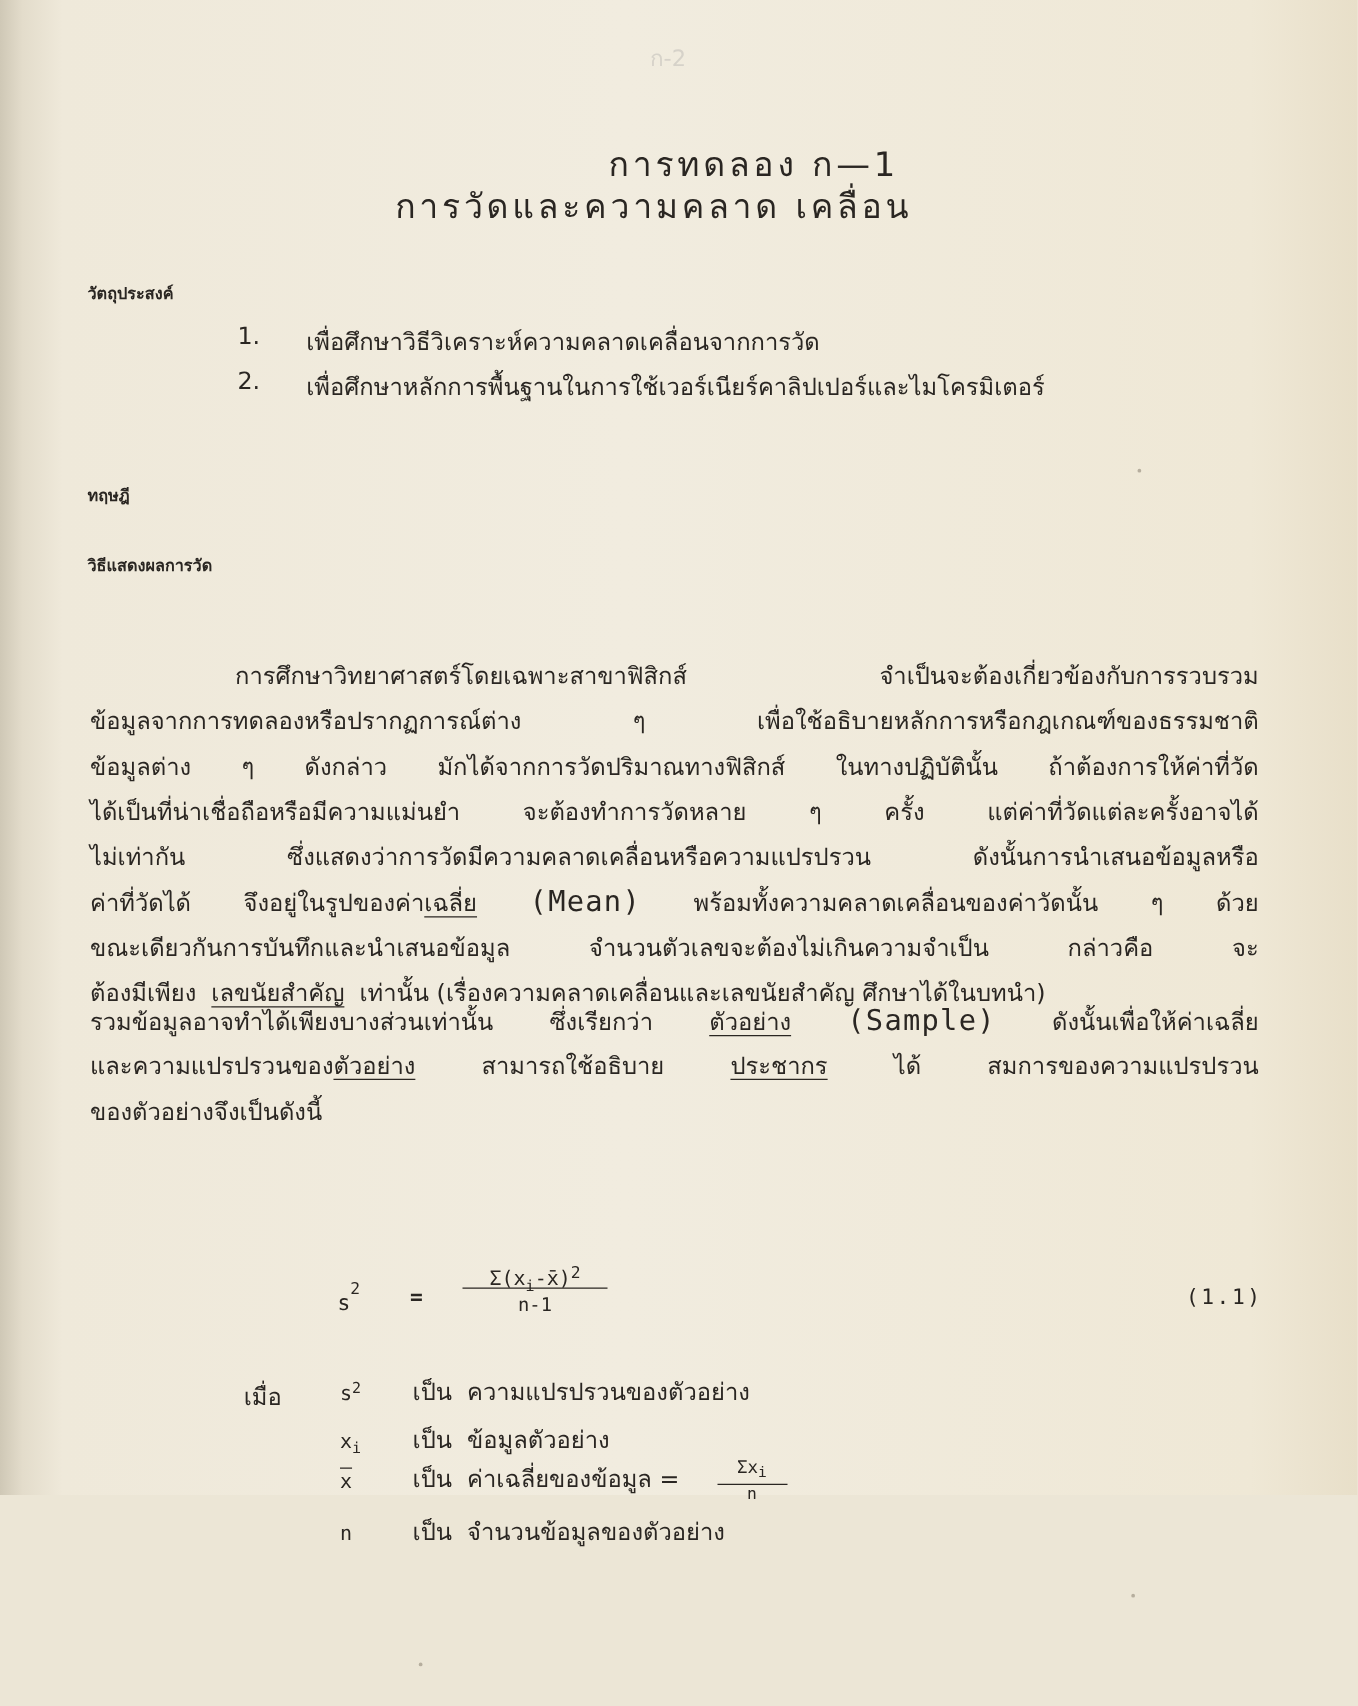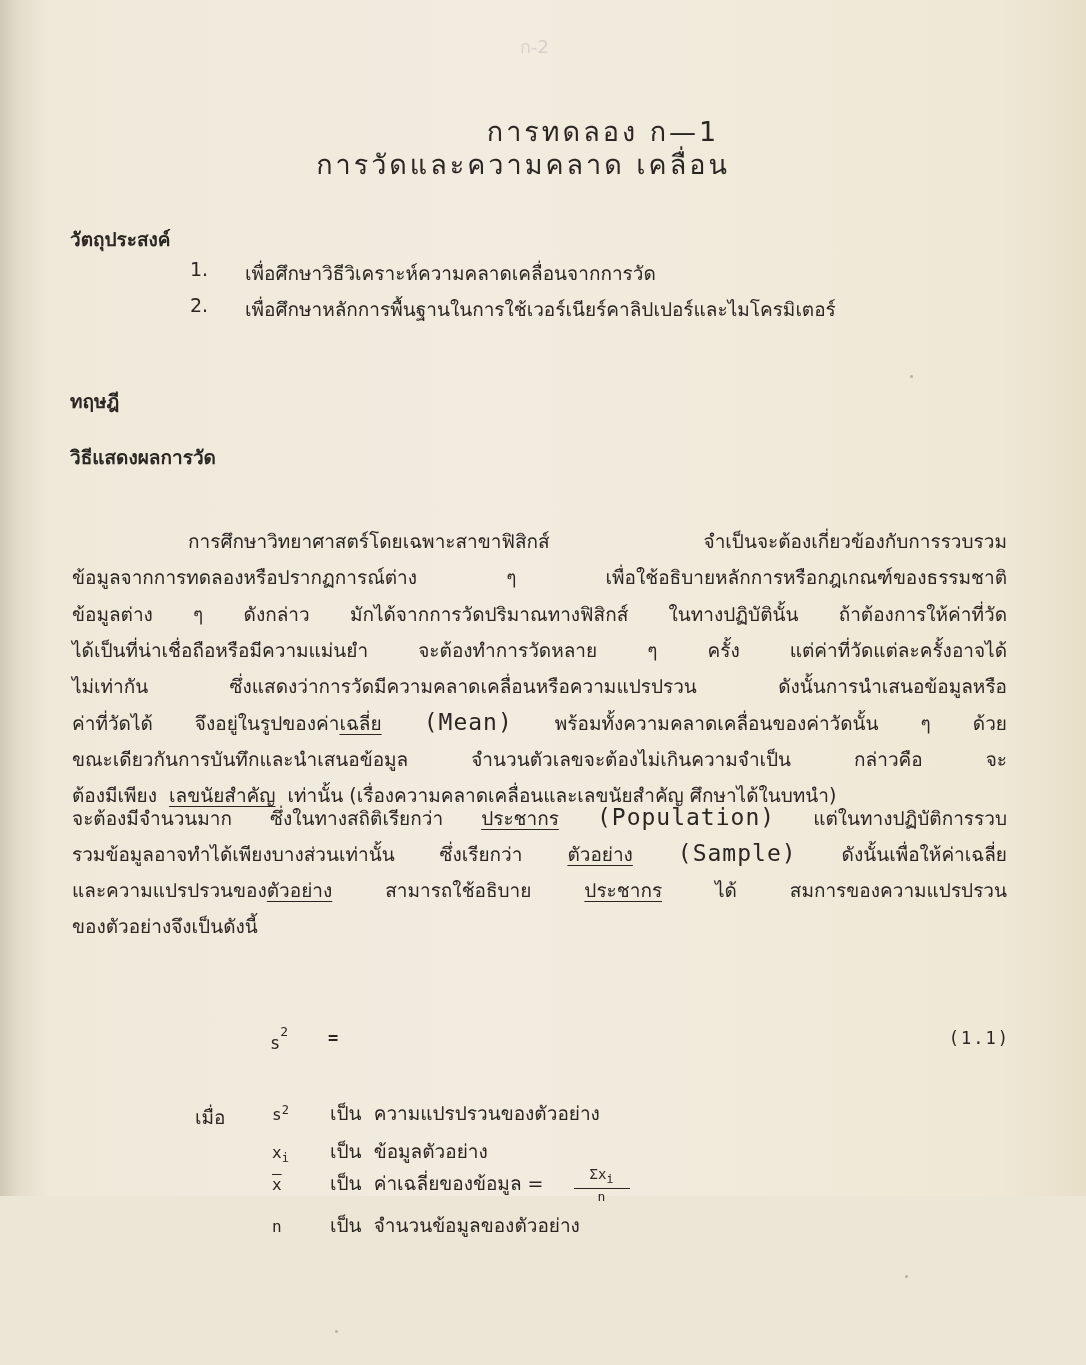--- a/index.html
+++ b/index.html
@@ -14,21 +14,21 @@
       position: absolute; left: 0; top: 0; width: 1086px; height: 1196px;
       background: linear-gradient(90deg, #cfc8b6 0px, #e3dccb 18px, #efe9da 50px, #f1ecdf 500px, #efe8d6 1000px, #e8dfc9 1086px);
     }
     .bleed {
       position: absolute; left: 60px; top: 30px; font-size: 18px; color: #d6d2c9;
     }
     .title-block { position: absolute; left: 0; width: 1086px; text-align: center; }
     .title1 { top: 110px; font-size: 27px; letter-spacing: 3px; left: 60px; }
     .title2 { top: 143px; font-size: 27px; letter-spacing: 3px; left: -20px; }
     .heading {
-      position: absolute; left: 70px; font-size: 19px; font-weight: bold;
+      position: absolute; left: 70px; font-size: 13px; font-weight: bold;
     }
     .obj-item {
       position: absolute; font-size: 19px;
     }
     .obj-num { position: absolute; left: 190px; width: 40px; }
     .obj-text { position: absolute; left: 245px; white-space: nowrap; }
     .para {
       position: absolute; left: 72px; width: 935px; font-size: 19px; line-height: 36.3px;
       text-align: justify; text-align-last: justify;
     }
@@ -104,43 +104,42 @@
     <span class="line">ขณะเดียวกันการบันทึกและนำเสนอข้อมูล จำนวนตัวเลขจะต้องไม่เกินความจำเป็น กล่าวคือ  จะ</span>
     <span class="line last">
       <span>ต้องมีเพียง</span>&nbsp;
       <span class="u">เลขนัยสำคัญ</span>&nbsp;
       <span>เท่านั้น (เรื่องความคลาดเคลื่อนและเลขนัยสำคัญ ศึกษาได้ในบทนำ)</span>
     </span>
   </div>
 
   <div class="para" style="top:799px;">
     <span class="line">
-      <span>จะต้องมีจำนวนมาก ซึ่งในทางสถิติเรียกว่า</span>
-      <span class="u">ประชากร</span>
-      <span class="latin">(Population)</span>
-      <span>แต่ในทางปฏิบัติการรวบ</span>
-    </span>
-    <span class="line">
       <span>รวมข้อมูลอาจทำได้เพียงบางส่วนเท่านั้น ซึ่งเรียกว่า</span>
       <span class="u">ตัวอย่าง</span>
       <span class="latin">(Sample)</span>
       <span>ดังนั้นเพื่อให้ค่าเฉลี่ย</span>
     </span>
     <span class="line">
       <span>และความแปรปรวนของ</span><span class="u">ตัวอย่าง</span>
       <span>สามารถใช้อธิบาย</span>
       <span class="u">ประชากร</span>
       <span>ได้  สมการของความแปรปรวน</span>
     </span>
     <span class="line last">ของตัวอย่างจึงเป็นดังนี้</span>
   </div>
 
   <div class="eq">
     <span class="lhs"><span>s</span><sup>2</sup></span>
     <span class="eqsign">=</span>
+    <span class="frac">
+      <span class="num"><span>Σ(x</span><sub>i</sub><span>-x̄)</span><sup>2</sup></span>
+      <span class="bar"></span>
+      <span class="den">n-1</span>
+    </span>
     <span class="eqnum">(1.1)</span>
   </div>
 
   <div class="where">
     <span class="where-label">เมื่อ</span>
     <div class="where-row" style="top:0px;">
       <span class="sym"><span>s</span><sup>2</sup></span>
       <span>เป็น</span>&nbsp;
       <span>ความแปรปรวนของตัวอย่าง</span>
     </div>

